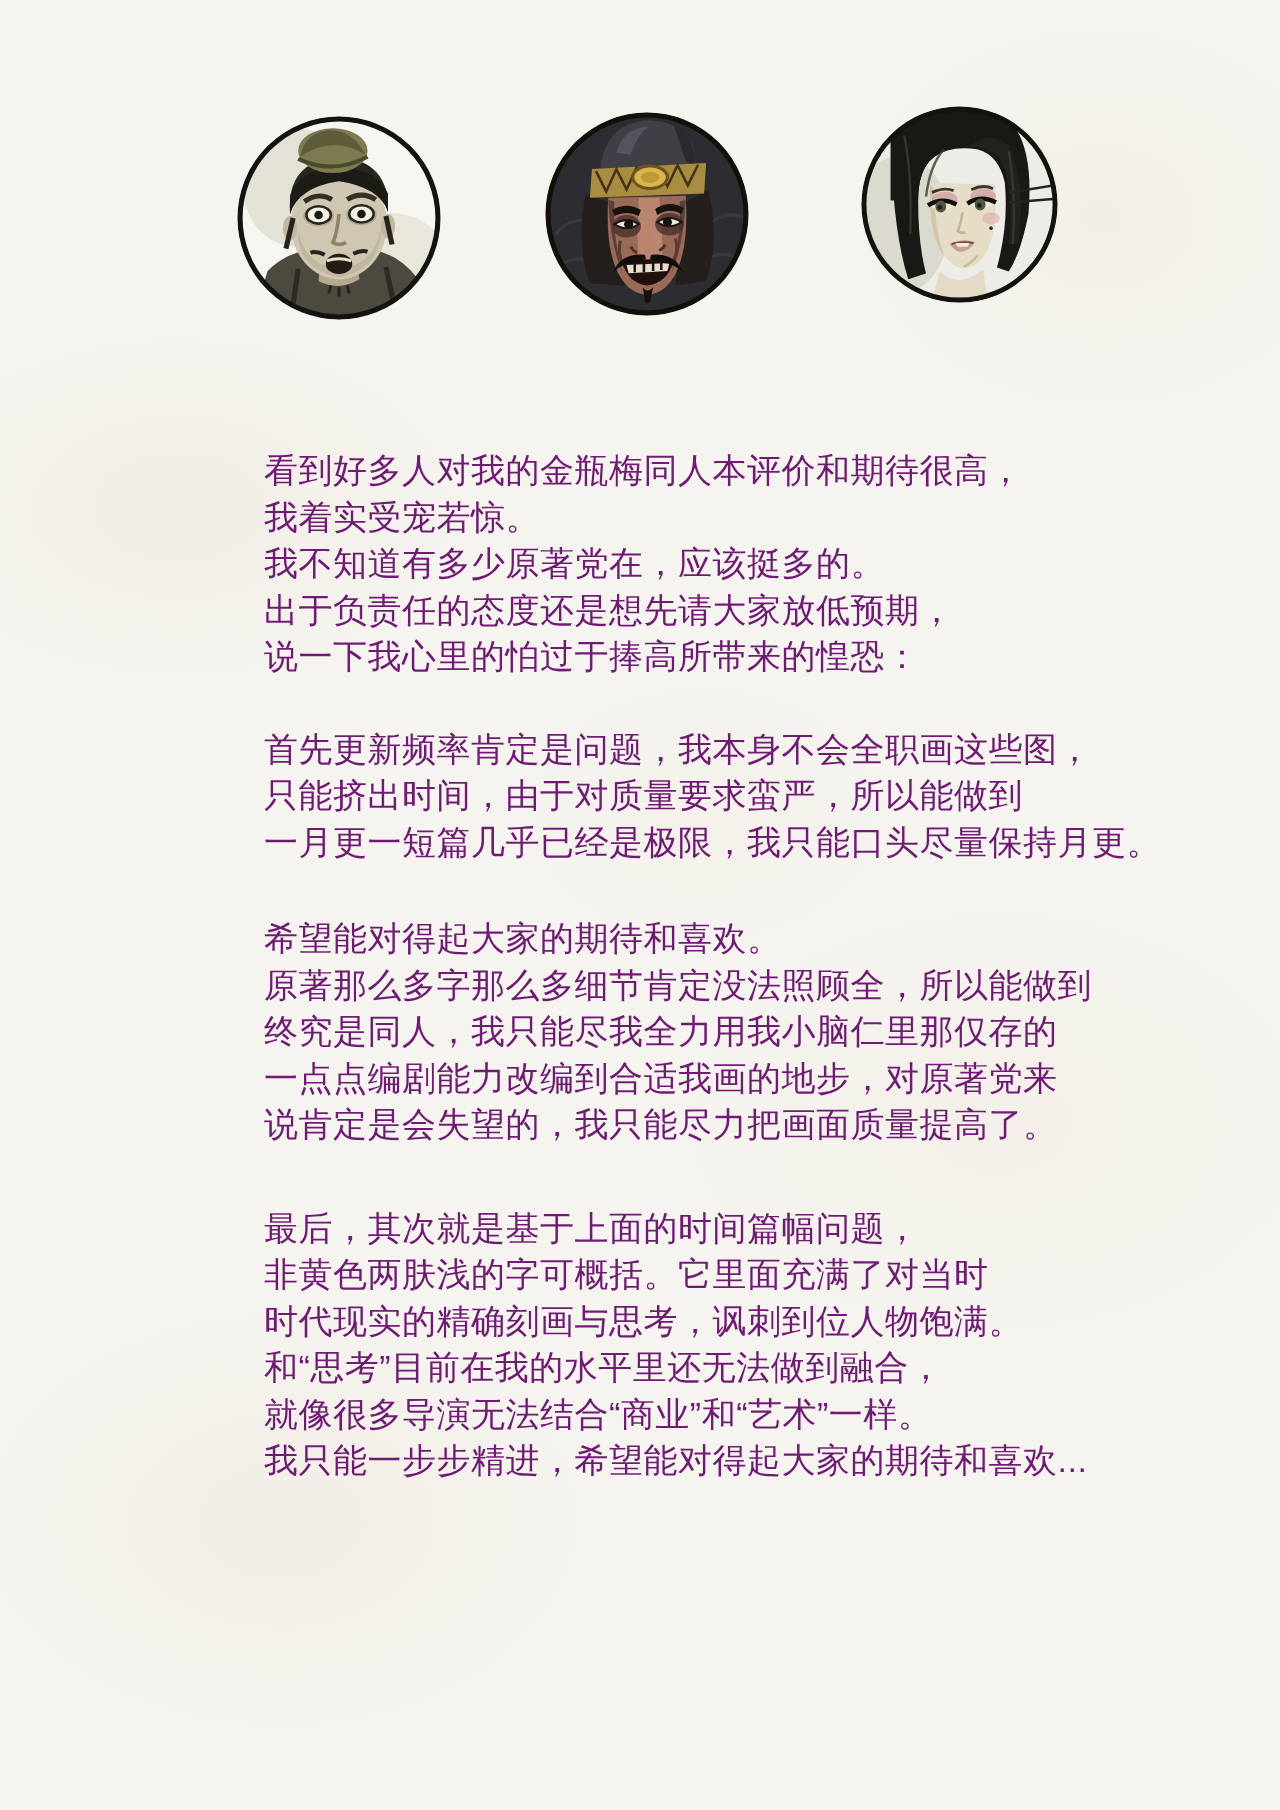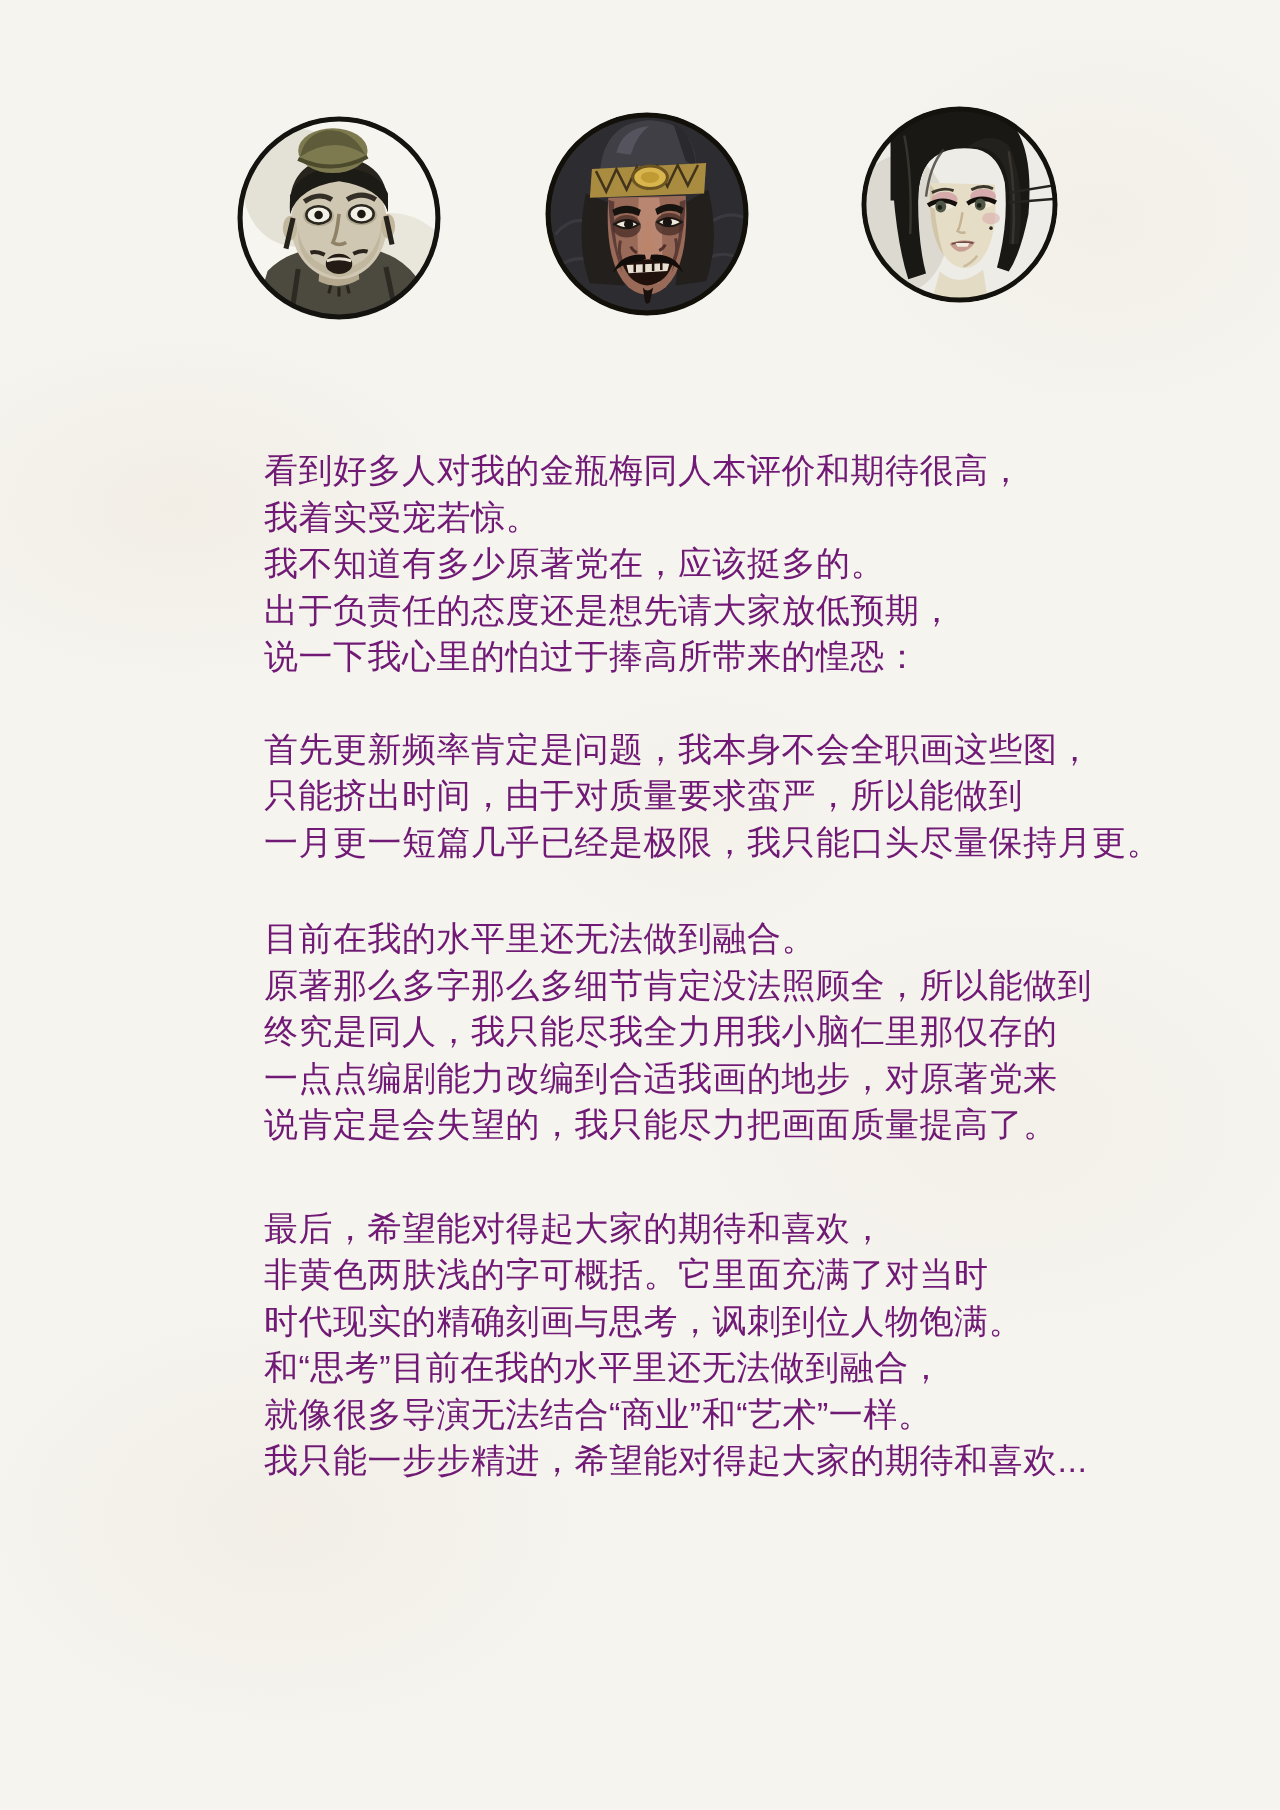--- a/index.html
+++ b/index.html
@@ -224,27 +224,27 @@
     <div class="text-line">我不知道有多少原著党在，应该挺多的。</div>
     <div class="text-line">出于负责任的态度还是想先请大家放低预期，</div>
     <div class="text-line">说一下我心里的怕过于捧高所带来的惶恐：</div>
   </div>
   <div class="para para-2">
     <div class="text-line">首先更新频率肯定是问题，我本身不会全职画这些图，</div>
     <div class="text-line">只能挤出时间，由于对质量要求蛮严，所以能做到</div>
     <div class="text-line">一月更一短篇几乎已经是极限，我只能口头尽量保持月更。</div>
   </div>
   <div class="para para-3">
-    <div class="text-line">目前在我的水平里还无法做到融合。</div>
+    <div class="text-line">希望能对得起大家的期待和喜欢。</div>
     <div class="text-line">原著那么多字那么多细节肯定没法照顾全，所以能做到</div>
     <div class="text-line">终究是同人，我只能尽我全力用我小脑仁里那仅存的</div>
     <div class="text-line">一点点编剧能力改编到合适我画的地步，对原著党来</div>
     <div class="text-line">说肯定是会失望的，我只能尽力把画面质量提高了。</div>
   </div>
   <div class="para para-4">
-    <div class="text-line">最后，希望能对得起大家的期待和喜欢，</div>
+    <div class="text-line">最后，其次就是基于上面的时间篇幅问题，</div>
     <div class="text-line">非黄色两肤浅的字可概括。它里面充满了对当时</div>
     <div class="text-line">时代现实的精确刻画与思考，讽刺到位人物饱满。</div>
     <div class="text-line">和“思考”目前在我的水平里还无法做到融合，</div>
     <div class="text-line">就像很多导演无法结合“商业”和“艺术”一样。</div>
     <div class="text-line">我只能一步步精进，希望能对得起大家的期待和喜欢...</div>
   </div>
 </div>
 
 </body></html>

